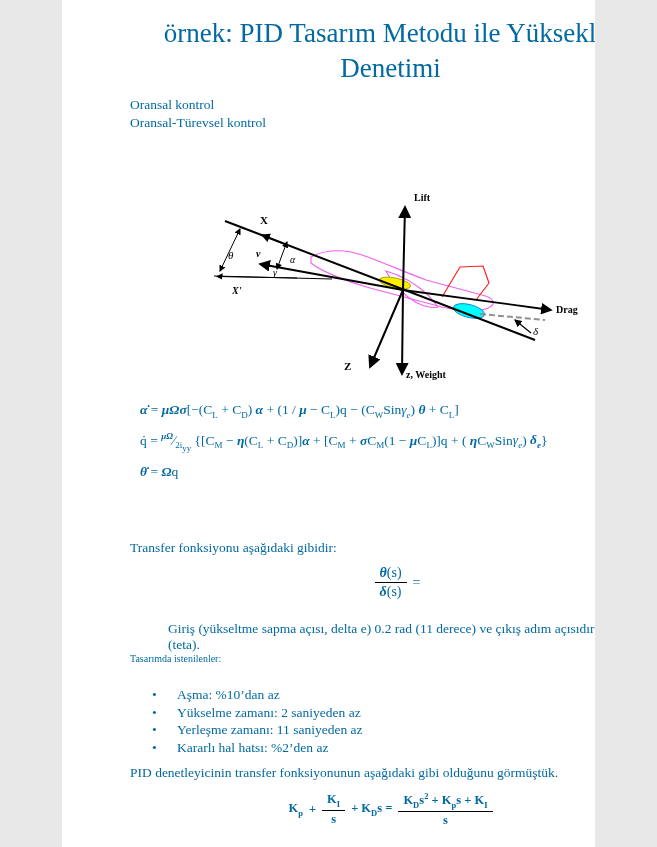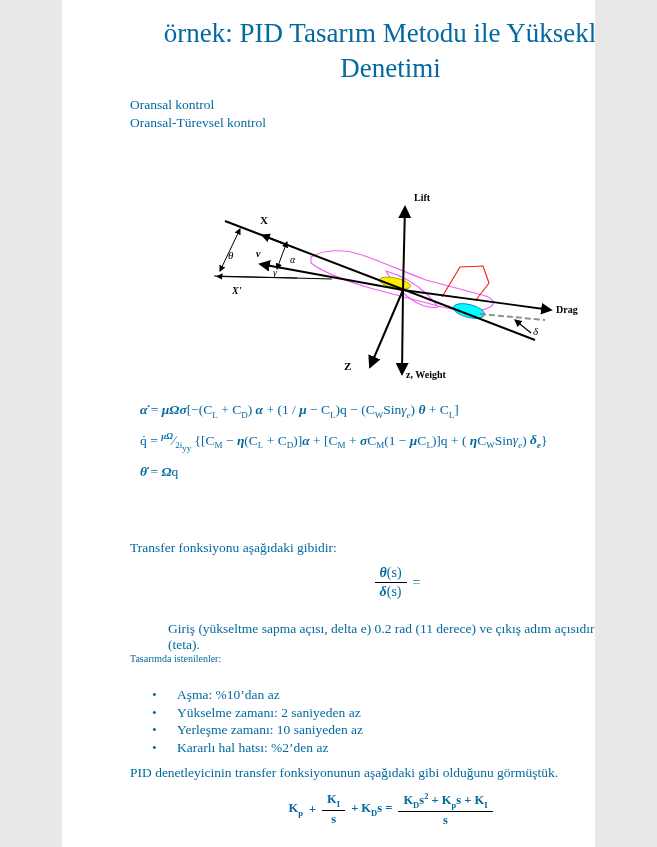--- a/index.html
+++ b/index.html
@@ -118,21 +118,21 @@
     <div class="bullet-row">
       <span class="bullet-dot">•</span>
       <span>Aşma: %10’dan az</span>
     </div>
     <div class="bullet-row">
       <span class="bullet-dot">•</span>
       <span>Yükselme zamanı: 2 saniyeden az</span>
     </div>
     <div class="bullet-row">
       <span class="bullet-dot">•</span>
-      <span>Yerleşme zamanı: 10 saniyeden az</span>
+      <span>Yerleşme zamanı: 11 saniyeden az</span>
     </div>
     <div class="bullet-row">
       <span class="bullet-dot">•</span>
       <span>Kararlı hal hatsı: %2’den az</span>
     </div>
   </div>
 
   <div class="abs pid-text">PID denetleyicinin transfer fonksiyonunun aşağıdaki gibi olduğunu görmüştük.</div>
 
   <div class="abs frac-row pid-frac">

